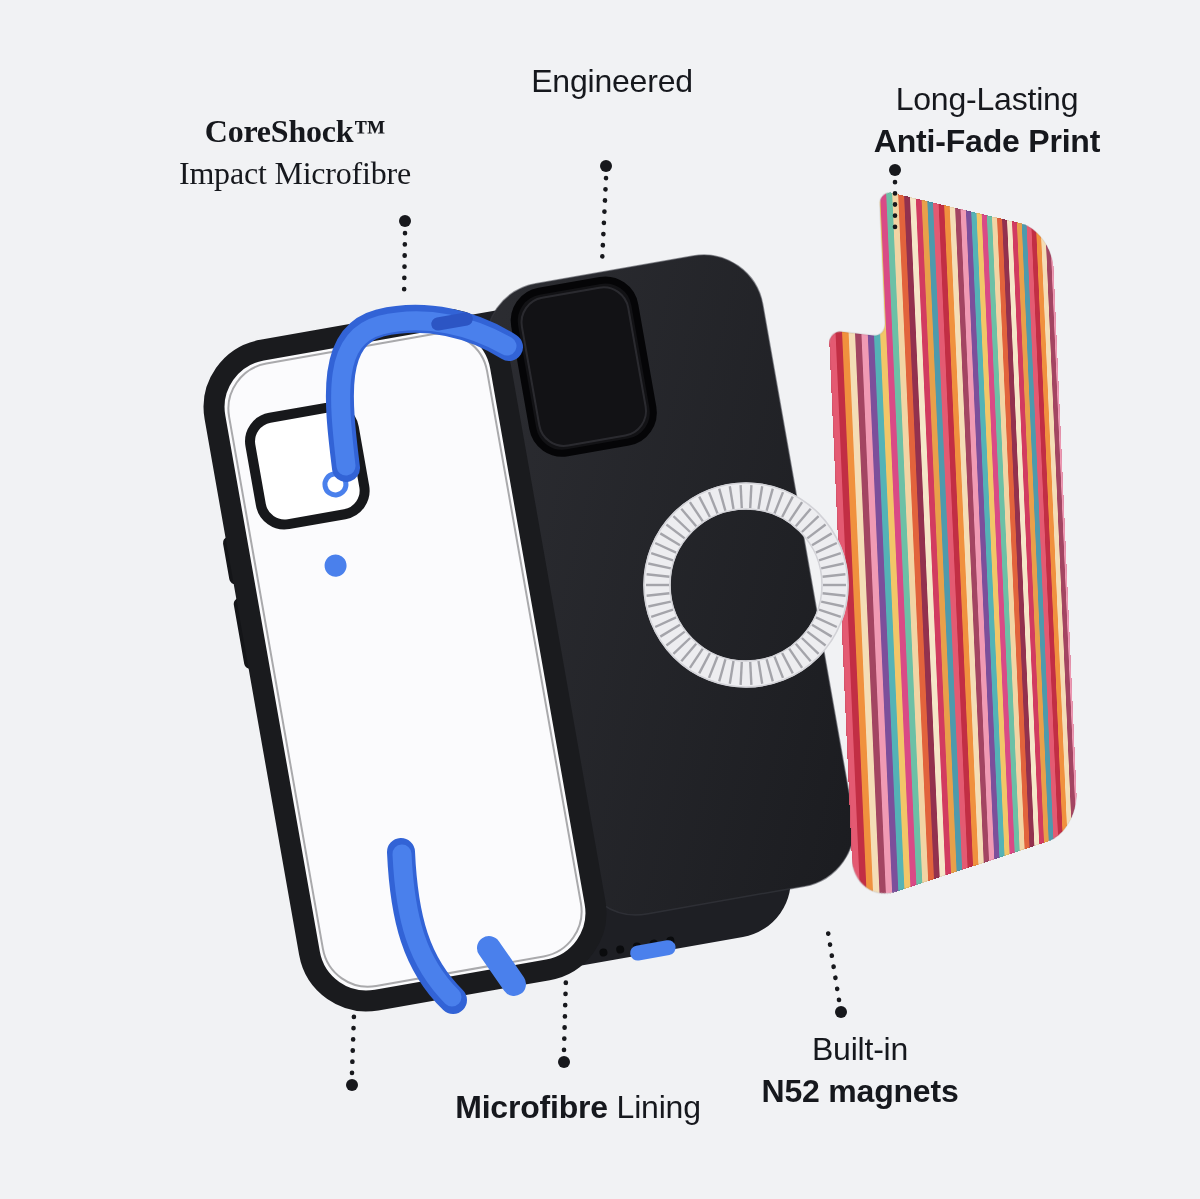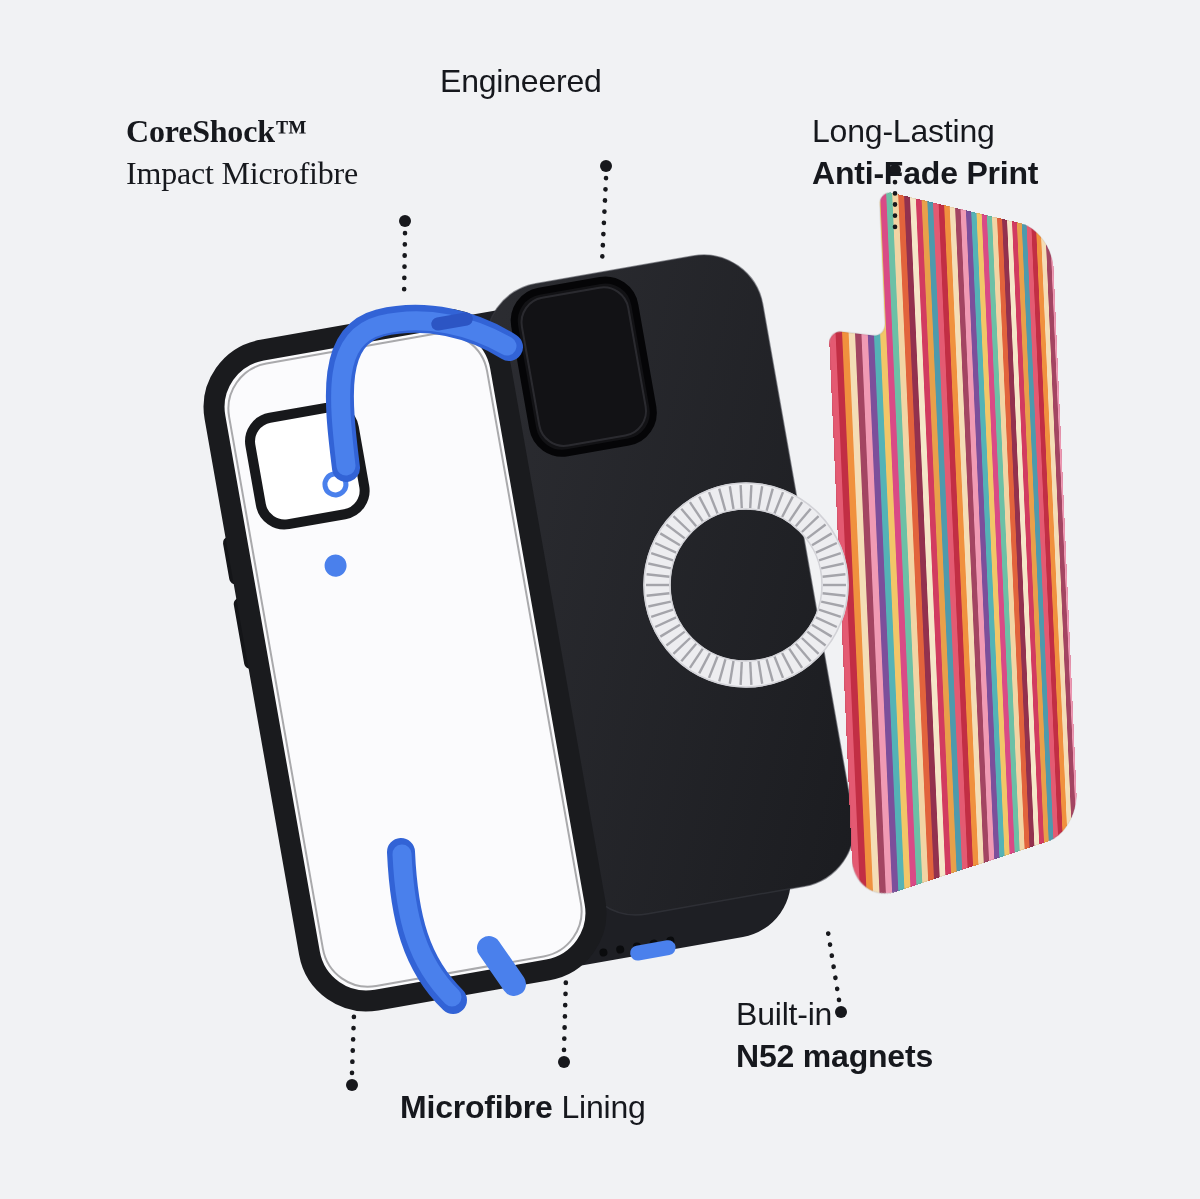--- a/index.html
+++ b/index.html
@@ -11,21 +11,21 @@
   .layer { position:absolute; left:0; top:0; width:1200px; height:1199px; }
   #scene-back  { z-index:1; }
   .print-sheet {
     position:absolute; left:838px; top:176px; width:290px; height:730px; z-index:2;
     transform-origin:0 50%;
     transform: perspective(420px) rotate(-2.5deg) rotateY(18deg);
   }
   #scene-front { z-index:3; }
   .dotline { stroke-dasharray:0.2 11; stroke-width:4.6; stroke-linecap:round; fill:none; }
   .label {
-    position:absolute; z-index:6; 
+    position:absolute; z-index:6; text-align:center;
     font-size:32px; line-height:1.32; color:#16181d; letter-spacing:-0.2px;
     font-weight:400;
   }
   .label .b { font-weight:700; }
 </style>
 </head>
 <body>
 
 <div class="stage">
 
@@ -204,28 +204,28 @@
 
   <div class="label" style="left:126px; top:110px; width:338px;font-family:Liberation Serif, serif;">
     <div><span class="b">CoreShock™</span></div>
     <div><span>Impact Microfibre</span></div>
   </div>
 
   <div class="label" style="left:440px; top:60px; width:344px;">
     <div><span>Engineered</span></div>
   </div>
 
-  <div class="label" style="left:812px; top:78px; width:350px;margin-top:32px;">
+  <div class="label" style="left:812px; top:78px; width:350px;">
     <div><span>Long-Lasting</span></div>
     <div><span class="b">Anti-Fade Print</span></div>
   </div>
 
 
   <div class="label" style="left:400px; top:1086px; width:356px;">
     <div><span class="b">Microfibre</span><span> Lining</span></div>
   </div>
 
-  <div class="label" style="left:736px; top:993px; width:248px;">
+  <div class="label" style="left:736px; top:1028px; width:248px;">
     <div><span>Built-in</span></div>
     <div><span class="b">N52 magnets</span></div>
   </div>
 
 </div>
 
 </body></html>

